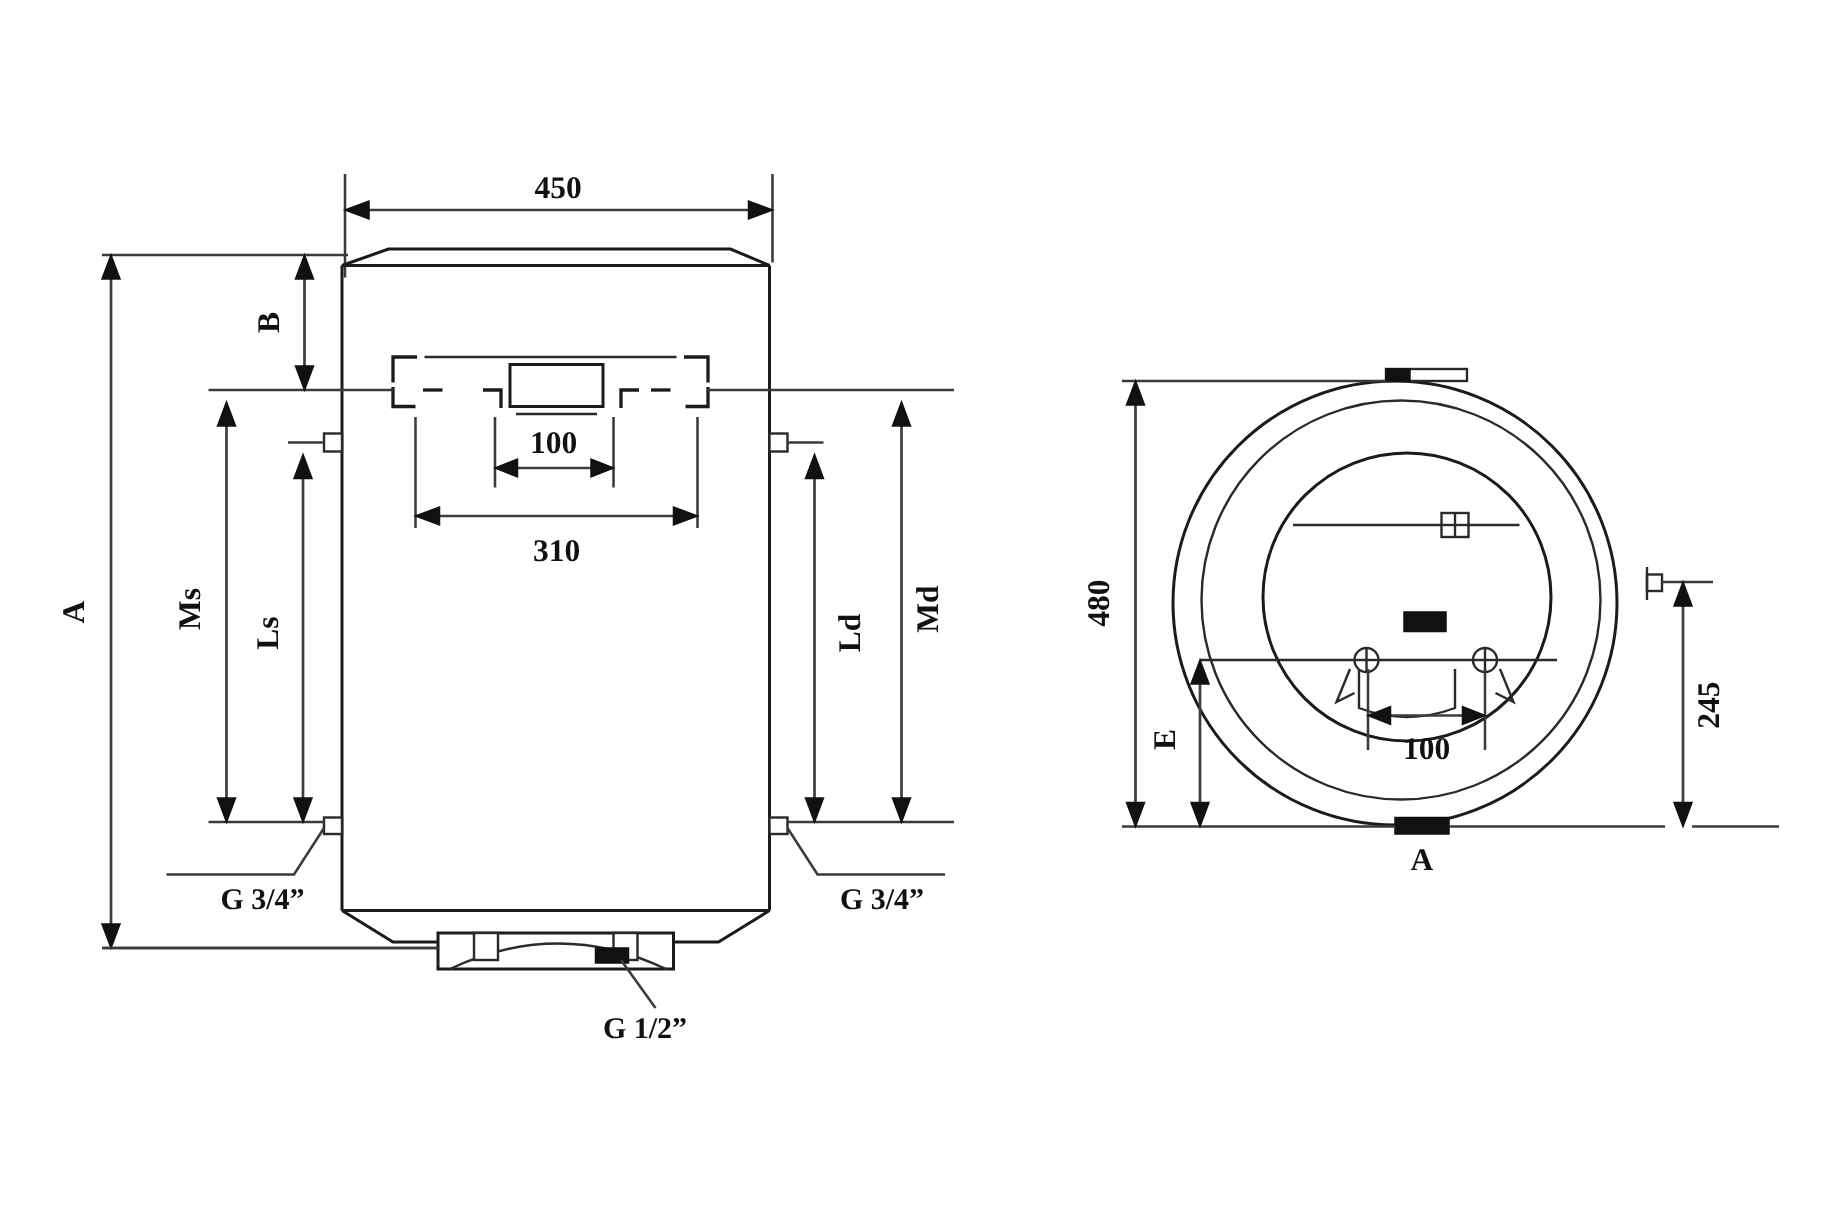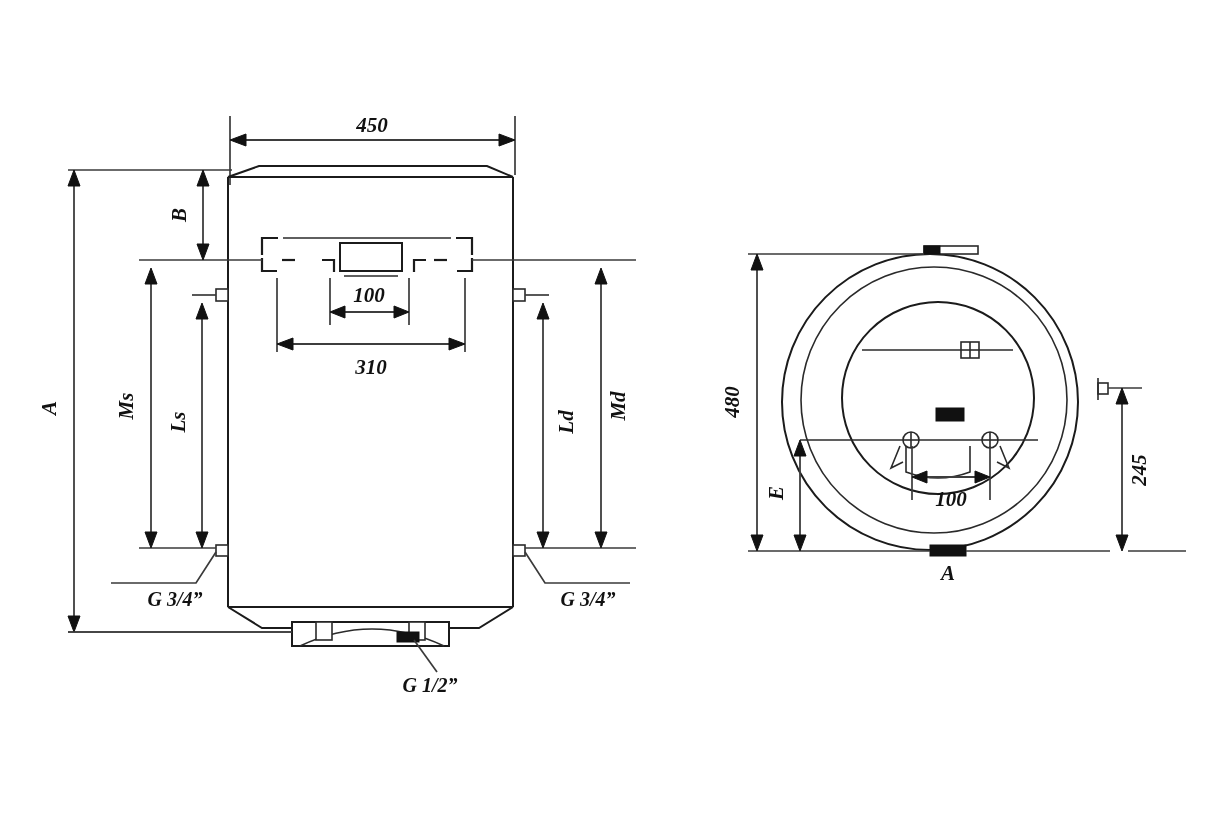--- a/index.html
+++ b/index.html
@@ -1,18 +1,18 @@
 <!DOCTYPE html>
 <html><head>
 <meta charset="utf-8">
 <style>
   html,body{margin:0;padding:0;background:#ffffff;}
   body{width:1214px;height:816px;overflow:hidden;
        font-family:"Liberation Serif",serif;}
-  #sheet{position:relative;width:960px;height:816px;background:#ffffff;font-style:italic;}
+  #sheet{position:relative;width:960px;height:816px;background:#ffffff;}
   svg{display:block;}
   .ln{stroke:#1b1b1b;fill:none;stroke-width:2;}
   .ln-thin{stroke:#2a2a2a;fill:none;stroke-width:1.6;}
   .ln-ext{stroke:#3a3a3a;fill:none;stroke-width:1.7;}
   .ln-dim{stroke:#3d3d3d;fill:none;stroke-width:1.8;}
   .ln-dash{stroke:#1b1b1b;fill:none;stroke-width:2.2;}
   .solidfill{fill:#111111;stroke:#111111;stroke-width:1;}
   .nofill{fill:#ffffff;}
   .lbl{font-family:"Liberation Serif",serif;font-weight:bold;fill:#111111;}
   .lbl-num{font-size:21px;}

